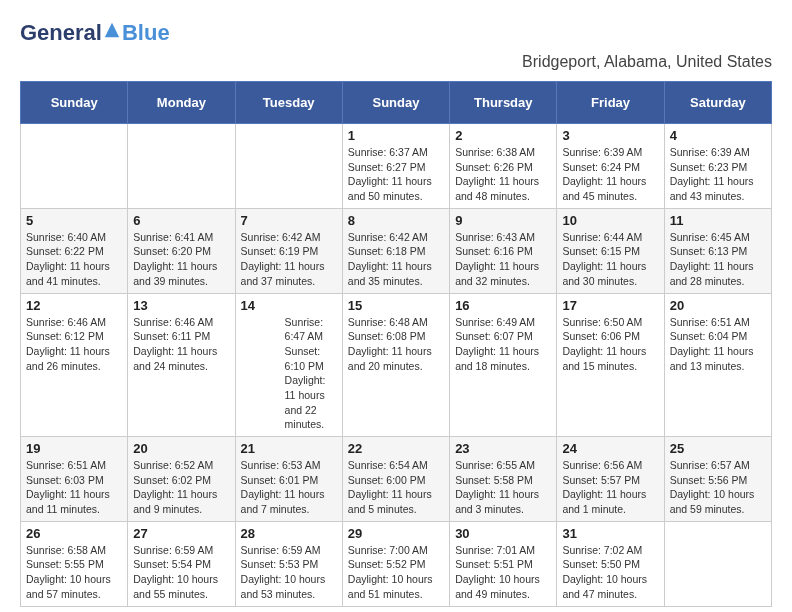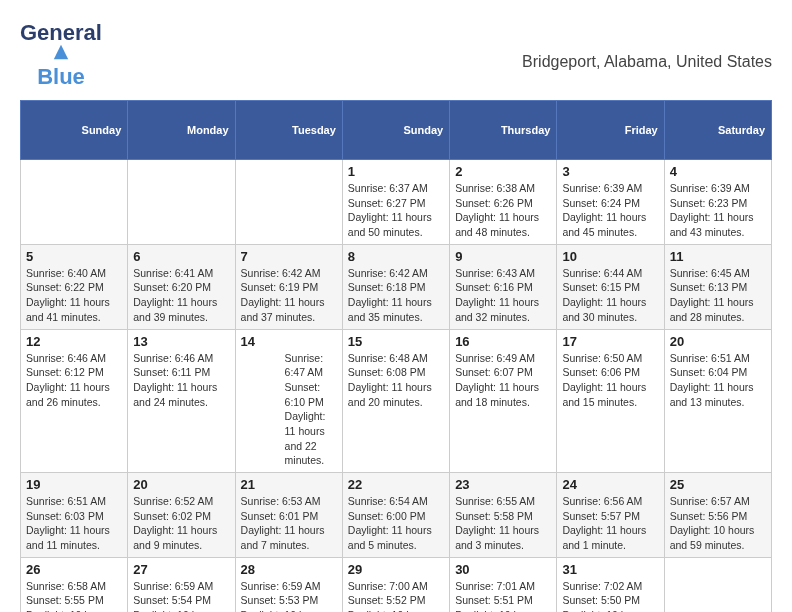--- a/index.html
+++ b/index.html
@@ -20,21 +20,20 @@
       display: flex;
       flex-direction: column;
       align-items: flex-start;
     }
     .logo-text {
       display: flex;
       align-items: center;
       font-size: 22px;
       font-weight: bold;
       color: #2c3e6b;
-      flex-direction: column;
     }
     .logo-general { color: #2c3e6b; }
     .logo-blue { color: #4a90d9; }
     .logo-icon {
       width: 18px;
       height: 18px;
       margin: 0 1px;
       position: relative;
       top: -3px;
     }
@@ -52,23 +51,23 @@
       margin-top: 33px;
     }
     .calendar {
       width: 100%;
       border-collapse: collapse;
       border: 1px solid #aaa;
     }
     .calendar th {
       background: #3a5a9b;
       color: #fff;
-      text-align: right;
-      padding: 23px 6px;
-      font-size: 11px;
+      text-align: center;
+      padding: 13px 6px;
+      font-size: 13px;
       border: 1px solid #5577bb;
       width: calc(100% / 7);
     }
     .calendar td {
       vertical-align: top;
       border: 1px solid #ccc;
       padding: 4px 5px;
       width: calc(100% / 7);
       min-height: 80px;
       font-size: 11px;

